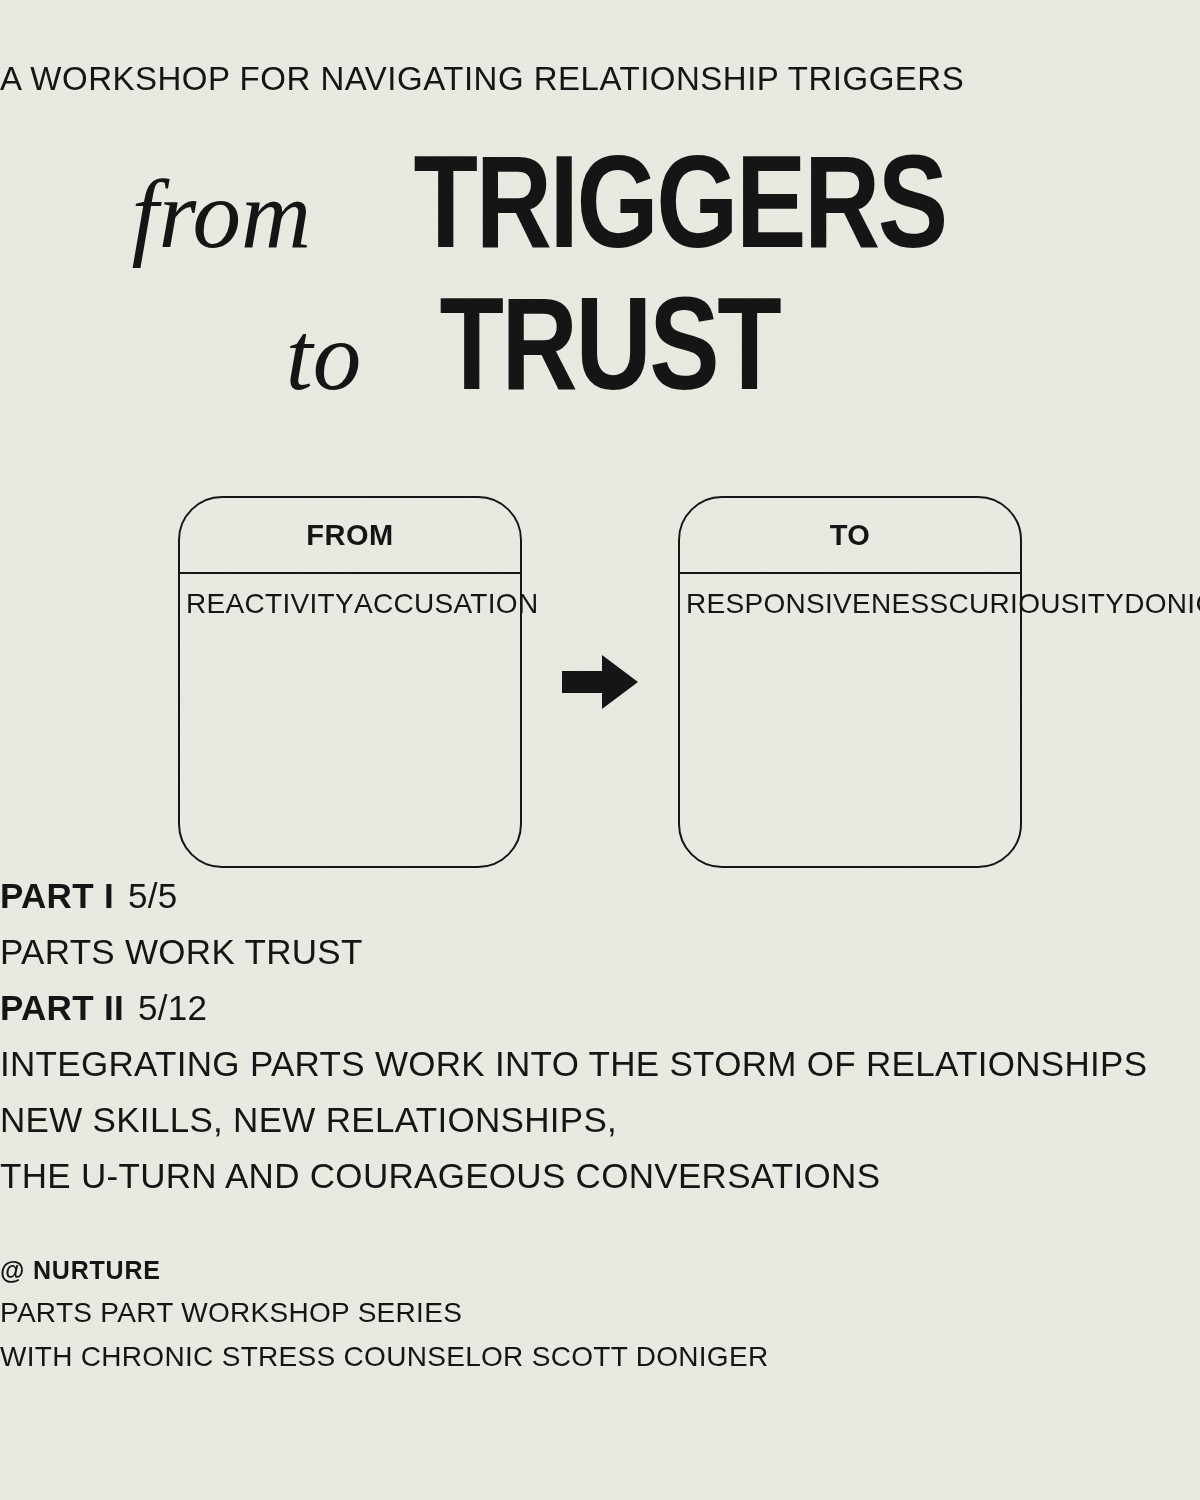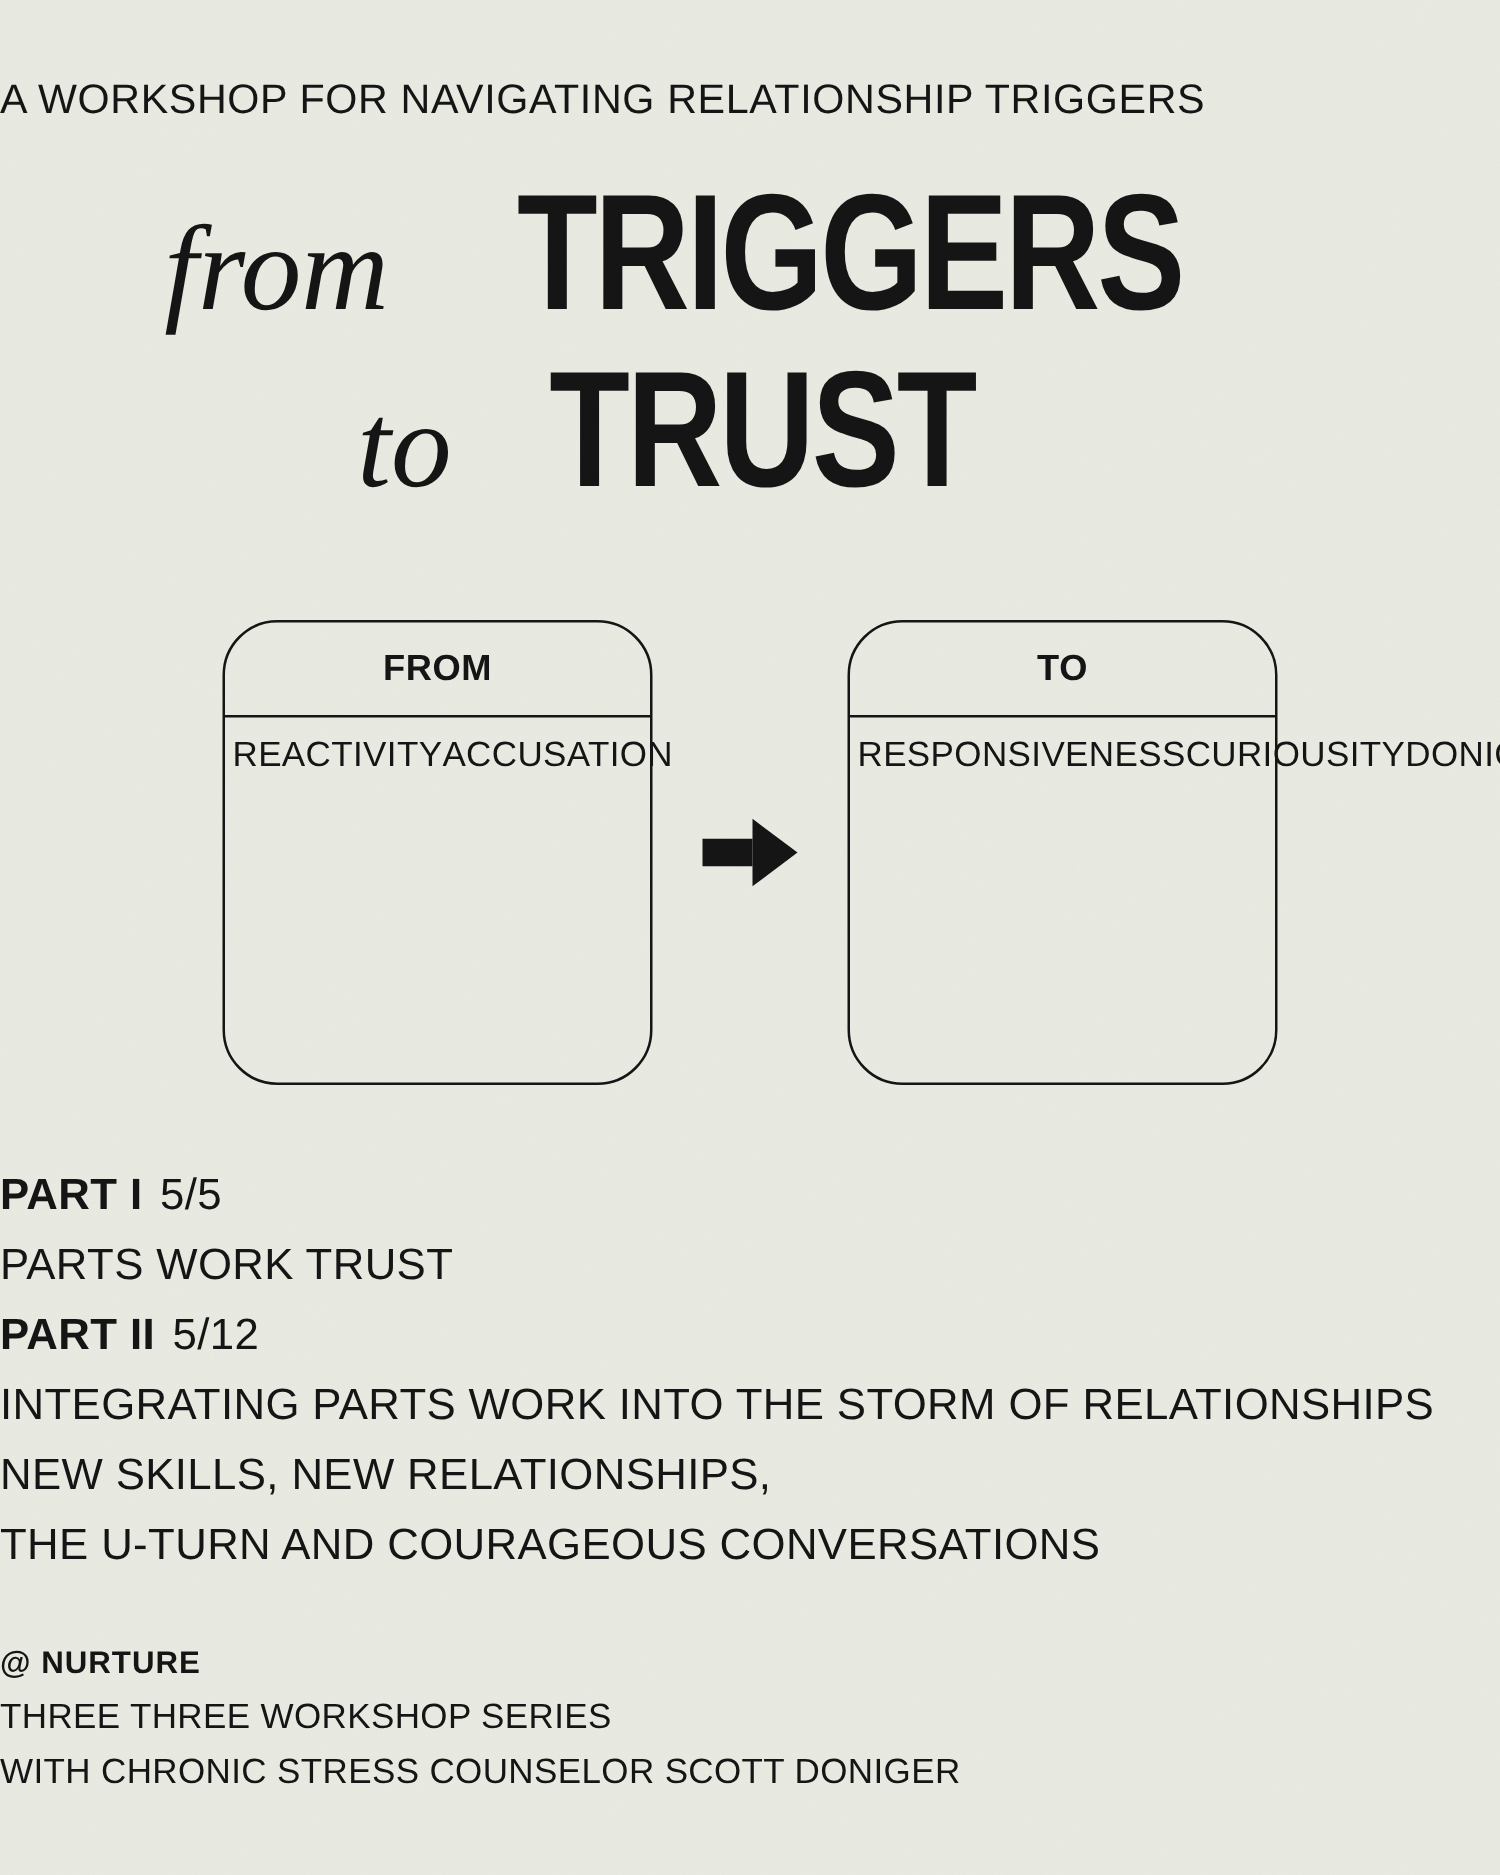--- a/index.html
+++ b/index.html
@@ -75,21 +75,20 @@
   .arrow{display:flex;align-items:center;}
   .arrow-stem{width:40px;height:22px;background:#151515;}
   .arrow-head{
     width:0;height:0;
     border-left:36px solid #151515;
     border-top:27px solid transparent;
     border-bottom:27px solid transparent;
   }
 
   .schedule{
-    margin-top:60px;
     font-size:35px;
     line-height:1.6;
     letter-spacing:.3px;
   }
   .part-label{font-weight:700;}
   .part-date{margin-left:14px;}
 
   .footer{margin-top:52px;}
   .venue{font-size:25px;font-weight:700;letter-spacing:.8px;}
   .footer-line{font-size:28px;margin-top:12px;letter-spacing:.3px;}
@@ -160,18 +159,18 @@
       </div>
       <div>INTEGRATING PARTS WORK INTO THE STORM OF RELATIONSHIPS</div>
 
       <div>NEW SKILLS, NEW RELATIONSHIPS,</div>
       <div>THE U-TURN AND COURAGEOUS CONVERSATIONS</div>
 
     </div>
 
     <div class="footer">
       <div class="venue">@ NURTURE</div>
-      <div class="footer-line">THREE THREE WORKSHOP SERIES</div>
+      <div class="footer-line">PARTS PART WORKSHOP SERIES</div>
       <div class="footer-line">WITH CHRONIC STRESS COUNSELOR SCOTT DONIGER</div>
     </div>
 
   </div>
 </div>
 
 </body></html>

